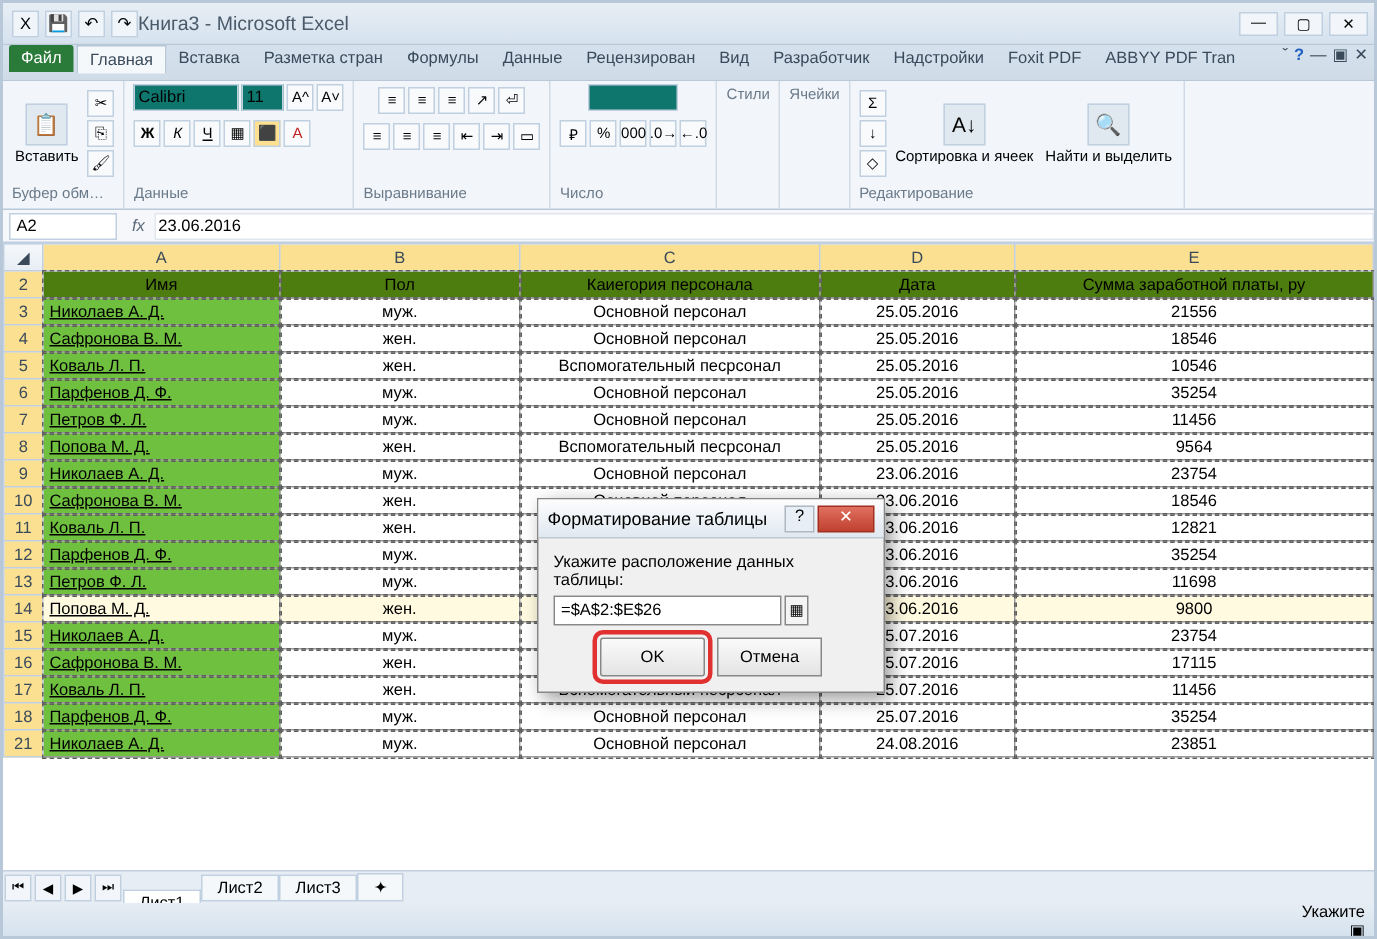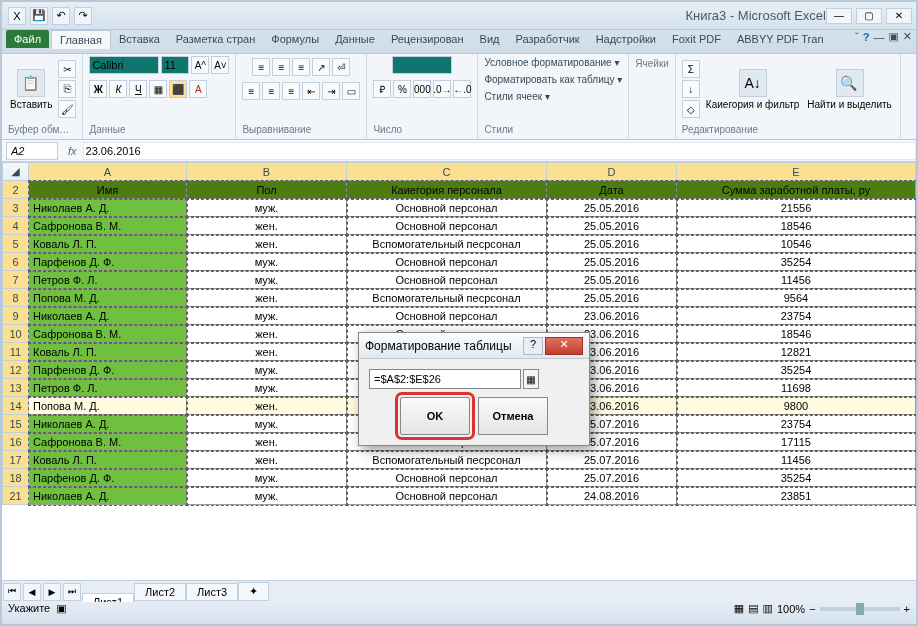--- a/index.html
+++ b/index.html
@@ -1,77 +1,77 @@
 <!DOCTYPE html>
 <html><head>
 <meta charset="utf-8">
 <style>
 * { box-sizing: border-box; margin: 0; padding: 0; font-family: 'Segoe UI', Tahoma, sans-serif; }
 body { background: #fff; width: 918px; height: 626px; overflow: hidden; position: relative; border: 2px solid #b8c8d8; }
 .titlebar { height: 28px; background: linear-gradient(#e8eef5,#d5e2ee); display: flex; align-items: center; padding: 0 4px; border-bottom: 1px solid #b8c8d8; }
 .qat { display: flex; gap: 4px; margin-left: 2px; }
 .qat-btn { width: 18px; height: 18px; background: #f0f5fa; border: 1px solid #c0d0e0; display: flex; align-items: center; justify-content: center; font-size: 11px; }
-.title { flex: 1; text-align: right; font-size: 13px; color: #4a5a6a; }
+.title { flex: 1; text-align: left; font-size: 13px; color: #4a5a6a; }
 .winctrls { display: flex; gap: 4px; }
 .winbtn { width: 26px; height: 16px; border: 1px solid #c0d0e0; background: #f2f6fa; font-size: 10px; display: flex; align-items: center; justify-content: center; }
 .ribbon-tabs { height: 24px; display: flex; align-items: flex-start; padding-left: 4px; background: linear-gradient(#d5e2ee,#cfdce8); border-bottom: 1px solid #b8c8d8; }
 .tab { padding: 3px 8px; font-size: 11px; color: #3a4a5a; cursor: pointer; }
 .tab.file { background: #2a7a3a; color: #fff; border-radius: 2px 2px 0 0; margin-right: 2px; }
 .tab.active { background: #f5f8fb; border: 1px solid #b8c8d8; border-bottom: none; }
 .tab-help { margin-left: auto; display: flex; gap: 4px; padding-right: 4px; align-items:center; }
 .tab-help span { font-size: 11px; color: #3a4a5a; }
 .ribbon { height: 86px; background: #f2f6fa; border-bottom: 1px solid #b8c8d8; display: flex; }
 .group { border-right: 1px solid #d0dae6; padding: 2px 6px; display: flex; flex-direction: column; justify-content: space-between; }
 .group-body { display: flex; gap: 4px; flex: 1; align-items: center; }
 .group-label { font-size: 10px; color: #6a7a8a; padding: 2px 0; }
 .big-btn { display: flex; flex-direction: column; align-items: center; gap: 2px; padding: 2px; font-size: 10px; }
 .icon-lg { width: 28px; height: 28px; background: #e0e8f0; border: 1px solid #c0d0e0; display:flex; align-items:center; justify-content:center; font-size:14px; }
 .font-row { display: flex; gap: 2px; }
 .font-sel { height: 18px; font-size: 11px; border: 1px solid #c0d0e0; background: #0f766e; padding: 0 2px; }
 .mini-btn { width: 18px; height: 18px; border: 1px solid #c0d0e0; background: #f8fafb; font-size: 10px; display:flex; align-items:center; justify-content:center; }
 .mini-row { display: flex; gap: 2px; margin-top: 2px; }
 .style-item { font-size: 10px; padding: 1px 0; color:#3a4a5a; }
 .namebox-row { height: 22px; display: flex; align-items: center; border-bottom: 1px solid #c0d0e0; background: #f5f7fa; }
-.namebox { width: 52px; border: 1px solid #c0d0e0; background: #fff; font-size: 11px; padding: 2px 4px; margin: 0 4px; font-style: italic; }
+.namebox { width: 72px; border: 1px solid #c0d0e0; background: #fff; font-size: 11px; padding: 2px 4px; margin: 0 4px; }
 .fx { font-size: 11px; font-style: italic; color: #5a6a7a; margin: 0 6px; }
 .formula { flex: 1; font-size: 11px; padding: 2px; background: #fff; border: 1px solid #e0e6ee; }
 .grid-wrap { position: relative; height: 420px; overflow: hidden; }
 table.grid { border-collapse: collapse; width: 100%; font-size: 11px; }
 .colhead th { background: linear-gradient(#f5f8fb,#e6edf4); border: 1px solid #c0d0e0; height: 18px; font-weight: normal; color: #3a4a5a; font-size: 11px; }
 .colhead th.sel { background: #fae090; }
 .rowhead { background: linear-gradient(#f5f8fb,#e6edf4); border: 1px solid #c0d0e0; width: 26px; text-align: center; font-size: 11px; color: #3a4a5a; }
 .rowhead.sel { background: #fae090; }
 td.cell { border: 1px solid #9a9a9a; height: 18px; padding: 0 4px; }
 tr.header-row td.cell { background: #4d7c0f; text-align: center; }
 td.name-cell { background: #70c040; }
 tr.sel-row td.cell { outline: 1px dashed #606060; }
-tr.sel-row td.name-cell { background: #70c040; }
+tr.sel-row td.name-cell { background: #70c040; text-decoration: underline; }
 tr.sel-row.active td.cell { background: #fffae0; }
 td.center { text-align: center; }
 .sheet-tabs { position: absolute; bottom: 22px; left: 0; right: 0; height: 22px; background: #e6edf4; display: flex; align-items: center; border-top: 1px solid #c0d0e0; }
 .nav-btn { width: 18px; height: 18px; border: 1px solid #c0d0e0; background: #f2f6fa; margin: 0 1px; font-size: 9px; }
 .sheet-tab { padding: 2px 10px; font-size: 11px; border: 1px solid #c0d0e0; background: #f5f8fb; }
 .sheet-tab.active { background: #fff; border-bottom: 1px solid #fff; font-weight: normal; margin-top: 20px; }
-.statusbar { position: absolute; bottom: 0; left: 0; right: 0; height: 22px; background: linear-gradient(#e6edf4,#d5e2ee); display: flex; align-items: flex-start; font-size: 11px; padding: 0 6px; }
+.statusbar { position: absolute; bottom: 0; left: 0; right: 0; height: 22px; background: linear-gradient(#e6edf4,#d5e2ee); display: flex; align-items: flex-end; font-size: 11px; padding: 0 6px; flex-direction: column; }
 .zoom { margin-left: auto; display: flex; align-items: center; gap: 4px; }
 .zoom-slider { width: 80px; height: 4px; background: #c0d0e0; position: relative; }
 .zoom-thumb { width: 8px; height: 12px; background: #8aa; position: absolute; left: 36px; top: -4px; }
 .dialog { position: absolute; left: 356px; top: 330px; width: 232px; background: #f0f0f0; border: 1px solid #888; box-shadow: 4px 4px 12px rgba(0,0,0,0.4); z-index: 10; }
 .dialog-title { height: 26px; background: linear-gradient(#fdfdfe,#e0e8f0); display: flex; align-items: center; padding: 0 6px; font-size: 12px; border-bottom: 1px solid #c0c8d0; }
 .dlg-title-text { flex: 1; }
 .dlg-help { width: 20px; height: 18px; border: 1px solid #b0b8c0; background: #e8eef5; font-size: 11px; text-align: center; margin-right: 2px; }
 .dlg-close { width: 38px; height: 18px; background: linear-gradient(#e07060,#c04030); color: #fff; border: 1px solid #a03020; font-size: 11px; text-align: center; }
 .dialog-body { padding: 10px; font-size: 11px; }
 .dlg-label { margin-bottom: 4px; }
 .dlg-input-wrap { display: flex; gap: 2px; margin-bottom: 8px; width: 170px; }
 .dlg-input { flex: 1; border: 1px solid #888; background: #fff; padding: 2px 4px; font-size: 11px; }
 .dlg-picker { width: 20px; height: 20px; border: 1px solid #888; background: #f4f4f4; font-size: 10px; }
 .dlg-check { display: flex; align-items: center; gap: 4px; margin-bottom: 10px; }
 .dlg-btns { display: flex; gap: 8px; justify-content: center; }
-.dlg-btn { width: 70px; height: 38px; border: 1px solid #888; background: linear-gradient(#fafafa,#e4e4e4); font-size: 11px; font-weight: bold; }
+.dlg-btn { width: 70px; height: 26px; border: 1px solid #888; background: linear-gradient(#fafafa,#e4e4e4); font-size: 11px; }
 .dlg-btn.ok { outline: 3px solid #e03030; outline-offset: 2px; border-radius: 2px; }
 </style>
 </head>
 <body>
 
 <div class="titlebar">
   <div class="qat">
     <div class="qat-btn">X</div>
     <div class="qat-btn">💾</div>
     <div class="qat-btn">↶</div>
@@ -176,40 +176,35 @@
         <div class="mini-btn">₽</div>
         <div class="mini-btn">%</div>
         <div class="mini-btn">000</div>
         <div class="mini-btn">.0→</div>
         <div class="mini-btn">←.0</div>
       </div>
     </div>
     <div class="group-label">Число</div>
   </div>
   <div class="group">
-    <div class="group-body" style="flex-direction:column;align-items:flex-start;">
-      <div class="style-item"><span>Условное форматирование</span> ▾</div>
-      <div class="style-item"><span>Форматировать как таблицу</span> ▾</div>
-      <div class="style-item"><span>Стили ячеек</span> ▾</div>
-    </div>
     <div class="group-label">Стили</div>
   </div>
   <div class="group">
     <div class="group-label">Ячейки</div>
   </div>
   <div class="group">
     <div class="group-body">
       <div style="display:flex;flex-direction:column;gap:2px;">
         <div class="mini-btn">Σ</div>
         <div class="mini-btn">↓</div>
         <div class="mini-btn">◇</div>
       </div>
       <div class="big-btn">
         <div class="icon-lg">A↓</div>
-        <span>Каиегория и фильтр</span>
+        <span>Сортировка и ячеек</span>
       </div>
       <div class="big-btn">
         <div class="icon-lg">🔍</div>
         <span>Найти и выделить</span>
       </div>
     </div>
     <div class="group-label">Редактирование</div>
   </div>
 </div>
 
@@ -407,20 +402,21 @@
   </div>
 </div>
 
 <div class="dialog">
   <div class="dialog-title">
     <span class="dlg-title-text">Форматирование таблицы</span>
     <div class="dlg-help">?</div>
     <div class="dlg-close">✕</div>
   </div>
   <div class="dialog-body">
+    <div class="dlg-label">Укажите расположение данных таблицы:</div>
     <div class="dlg-input-wrap">
       <input class="dlg-input" value="=$A$2:$E$26" style="">
       <button class="dlg-picker">▦</button>
     </div>
     <div class="dlg-btns">
       <button class="dlg-btn ok">OK</button>
       <button class="dlg-btn">Отмена</button>
     </div>
   </div>
 </div>

